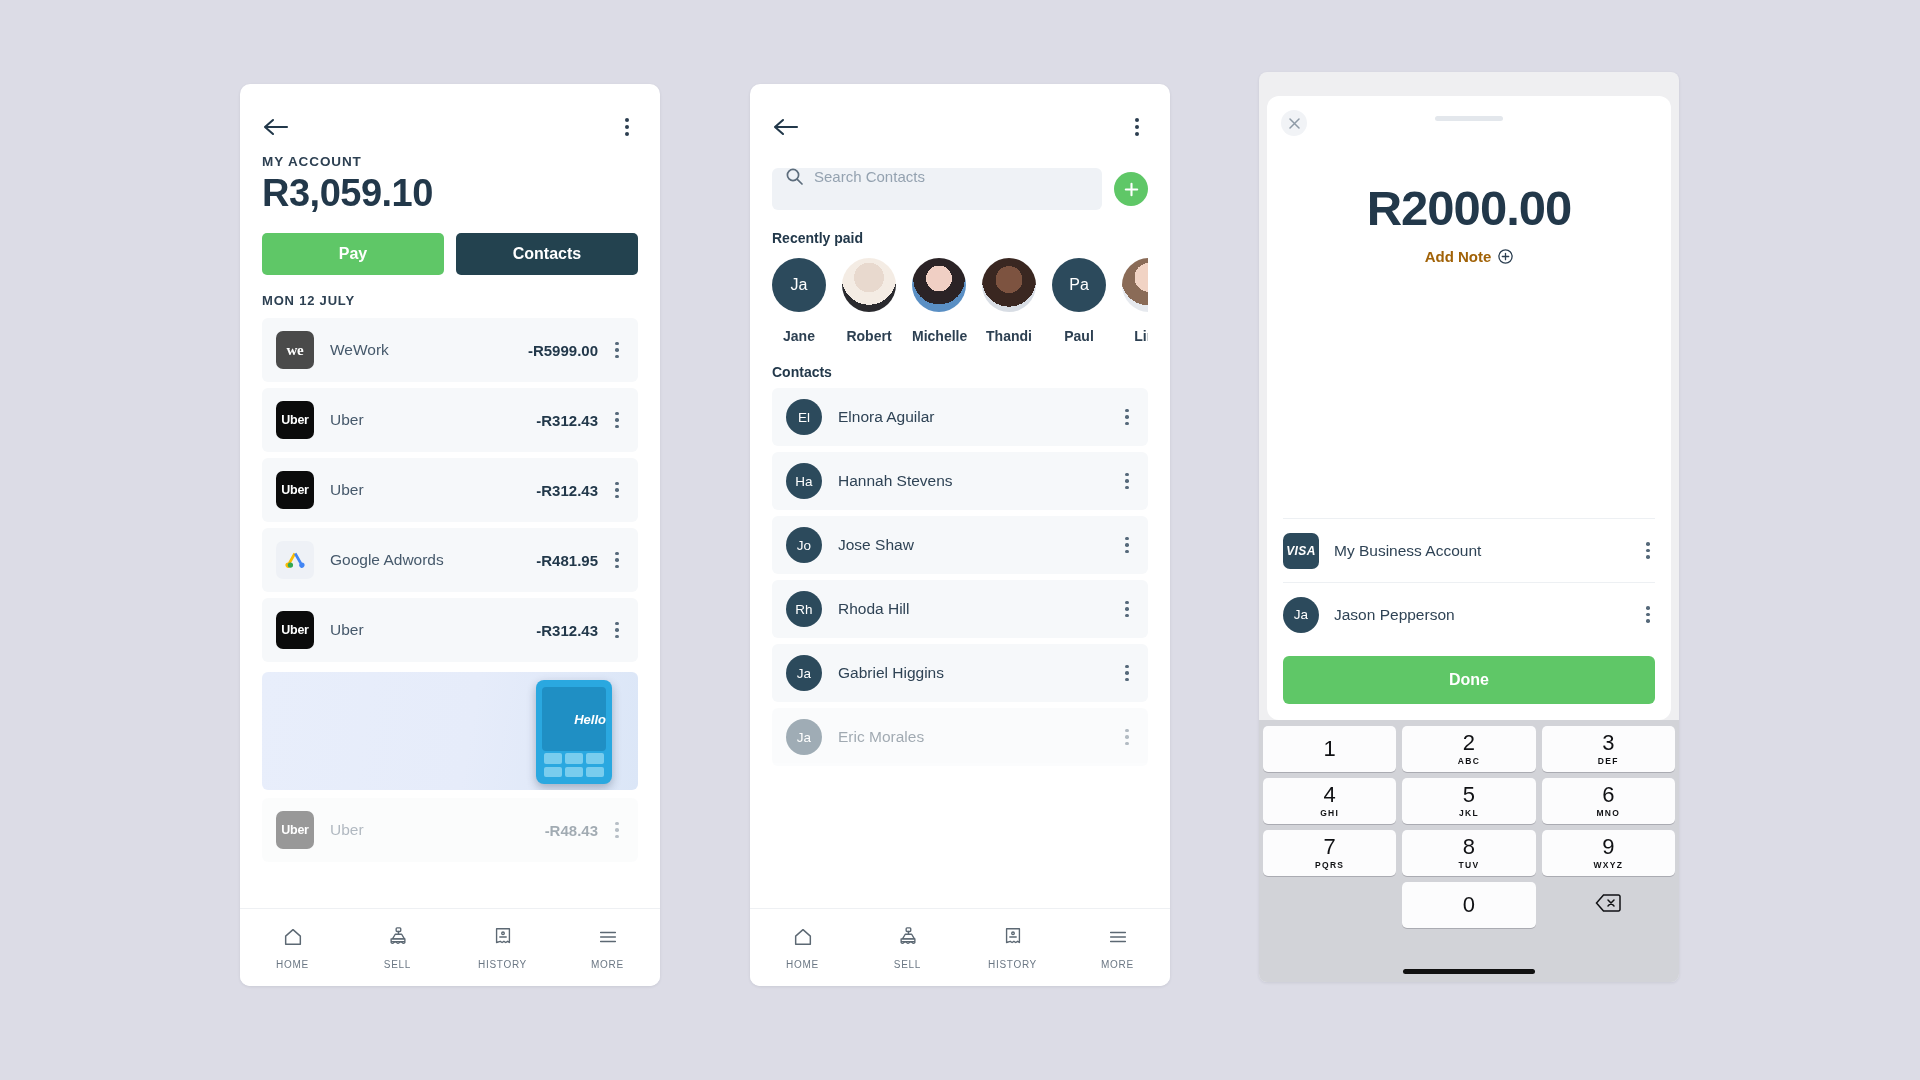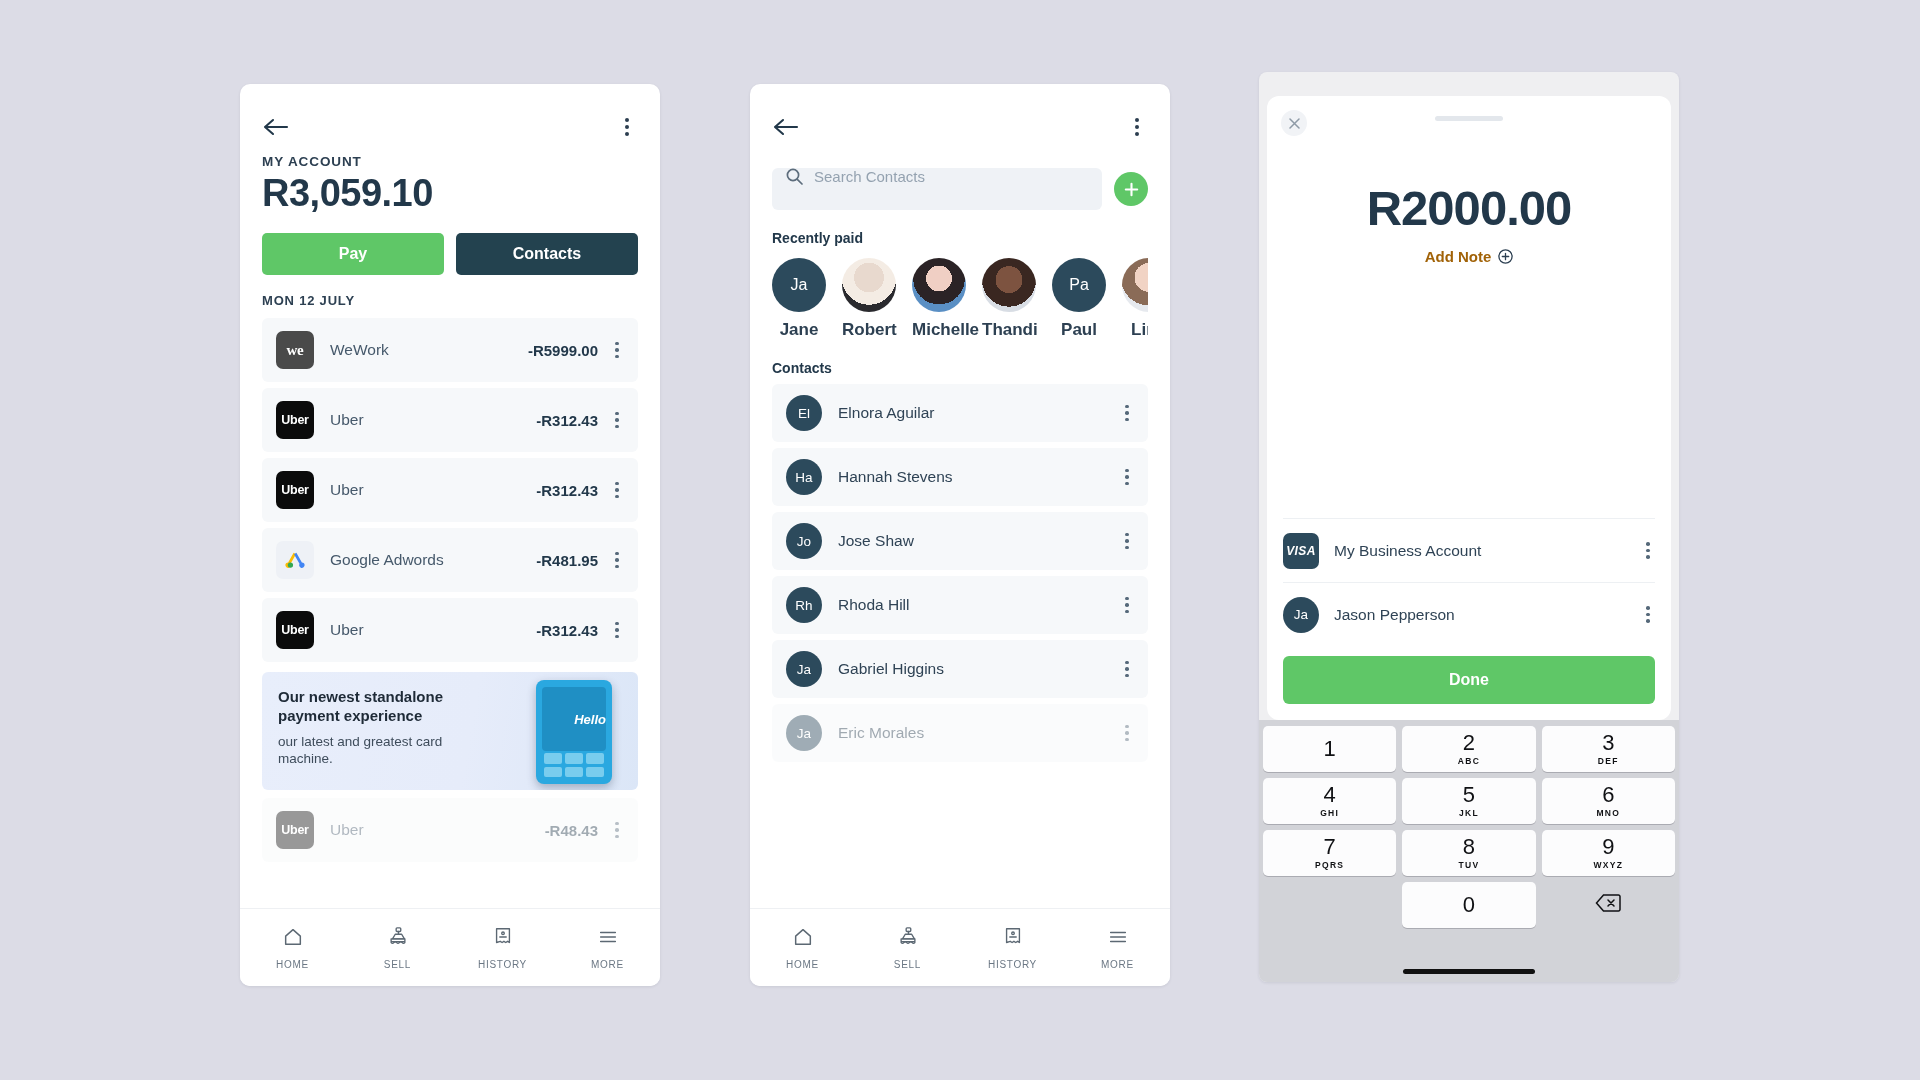--- a/index.html
+++ b/index.html
@@ -100,21 +100,21 @@
                       font-size: 15px; color: #46596b; font-family: inherit; }
   .search-box input::placeholder { color: #94a2b0; }
   .add-fab { width: 34px; height: 34px; border-radius: 50%; background: #5fc767; flex: none;
              display: flex; align-items: center; justify-content: center; cursor: pointer; }
   .sect-title { margin-top: 20px; font-size: 14px; font-weight: bold; color: #22384a; }
   .recents { display: flex; gap: 16px; margin-top: 12px; overflow: hidden; }
   .recent { width: 54px; flex: none; text-align: center; cursor: pointer; }
   .recent-av { width: 54px; height: 54px; border-radius: 50%; display: flex;
                align-items: center; justify-content: center; font-size: 16px; color: #fff;
                overflow: hidden; position: relative; }
-  .recent-name { margin-top: 8px; font-size: 17px; font-weight: bold; color: #2d4052; }
+  .recent-name { margin-top: 16px; font-size: 14px; font-weight: bold; color: #2d4052; }
   .av-initials { background: #2c4a5c; }
   .contacts-list { margin-top: 8px; padding: 0 22px; }
   .contact {
     display: flex; align-items: center; height: 58px; margin-bottom: 6px;
     background: #f6f8fa; border-radius: 6px; padding: 0 14px; cursor: pointer;
   }
   .contact.faded { opacity: .45; }
   .contact-av { width: 36px; height: 36px; border-radius: 50%; background: #2c4a5c; flex: none;
                 display: flex; align-items: center; justify-content: center;
                 font-size: 13.5px; color: #fff; }
@@ -241,24 +241,20 @@
           <div class="tx-amt">-R312.43</div>
           <div class="tx-kebab">
             <i></i>
             <i></i>
             <i></i>
           </div>
         </div>
       </div>
 
     <div class="promo">
-      <div class="promo-txt">
-        <div class="promo-h">Our newest standalone payment experience</div>
-        <div class="promo-p">our latest and greatest card machine.</div>
-      </div>
       <div class="promo-dev">
         <div class="promo-dev-screen">
           <span>Hello</span>
         </div>
         <div class="promo-dev-keys">
           <i></i>
             <i></i>
             <i></i>
             <i></i>
             <i></i>

